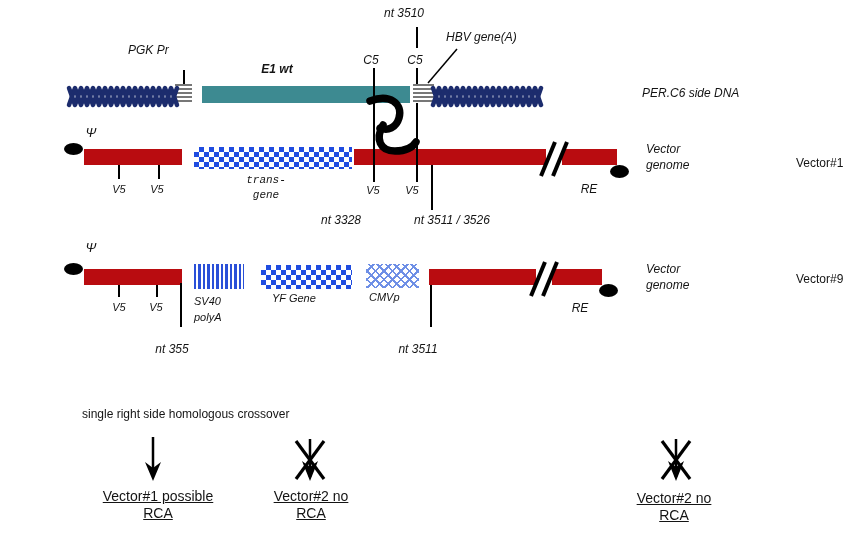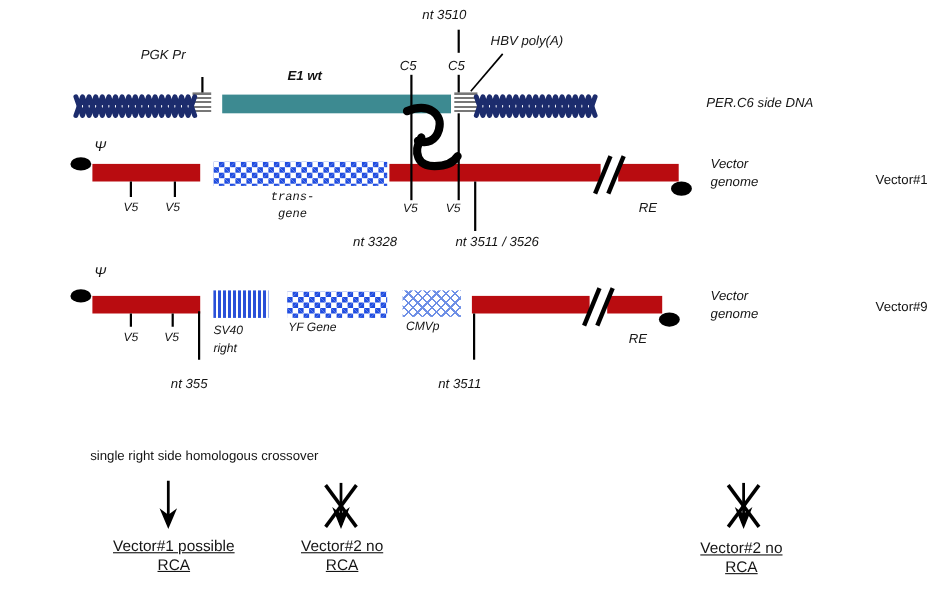--- a/index.html
+++ b/index.html
@@ -121,21 +121,21 @@
         <path d="M-8 24 L0 44 L8 24 L0 30 Z" fill="#000"></path>
         <line x1="-14" y1="4" x2="14" y2="42" stroke="#000" stroke-width="3.2"></line>
         <line x1="14" y1="4" x2="-14" y2="42" stroke="#000" stroke-width="3.2"></line>
       </g>
     </defs>
     <use href="#blockedArrow" x="266" y="437"></use>
     <use href="#blockedArrow" x="632" y="437"></use>
   </svg>
 
   <div class="lbl c" style="left:360px;top:6px;">nt 3510</div>
-  <div class="lbl" style="left:402px;top:30px;">HBV poly(A)</div>
+  <div class="lbl" style="left:402px;top:30px;">HBV gene(A)</div>
   <div class="lbl" style="left:84px;top:43px;">PGK Pr</div>
   <div class="lbl c b" style="left:233px;top:62px;">E1 wt</div>
   <div class="lbl c" style="left:327px;top:53px;">C5</div>
   <div class="lbl c" style="left:371px;top:53px;">C5</div>
   <div class="lbl" style="left:598px;top:86px;">PER.C6 side DNA</div>
 
   <div class="lbl c" style="left:47px;top:125px;font-size:13px;">Ψ</div>
   <div class="lbl c sm" style="left:75px;top:183px;">V5</div>
   <div class="lbl c sm" style="left:113px;top:183px;">V5</div>
   <div class="lbl c two sm" style="left:222px;top:173px;">
@@ -151,23 +151,23 @@
     <span>Vector</span>
     <span>genome</span>
   </div>
   <div class="lbl plain" style="left:752px;top:156px;">Vector#1</div>
 
   <div class="lbl c" style="left:47px;top:240px;font-size:13px;">Ψ</div>
   <div class="lbl c sm" style="left:75px;top:301px;">V5</div>
   <div class="lbl c sm" style="left:112px;top:301px;">V5</div>
   <div class="lbl two-l sm" style="left:150px;top:293px;">
     <span>SV40</span>
-    <span>right</span>
+    <span>polyA</span>
   </div>
-  <div class="lbl sm" style="left:218px;top:292px;text-align:center;">YF Gene</div>
+  <div class="lbl sm" style="left:228px;top:292px;text-align:center;">YF Gene</div>
   <div class="lbl sm" style="left:325px;top:291px;">CMVp</div>
   <div class="lbl c" style="left:128px;top:342px;">nt 355</div>
   <div class="lbl c" style="left:374px;top:342px;">nt 3511</div>
   <div class="lbl c" style="left:536px;top:301px;">RE</div>
   <div class="lbl two-l" style="left:602px;top:261px;">
     <span>Vector</span>
     <span>genome</span>
   </div>
   <div class="lbl plain" style="left:752px;top:272px;">Vector#9</div>
 

